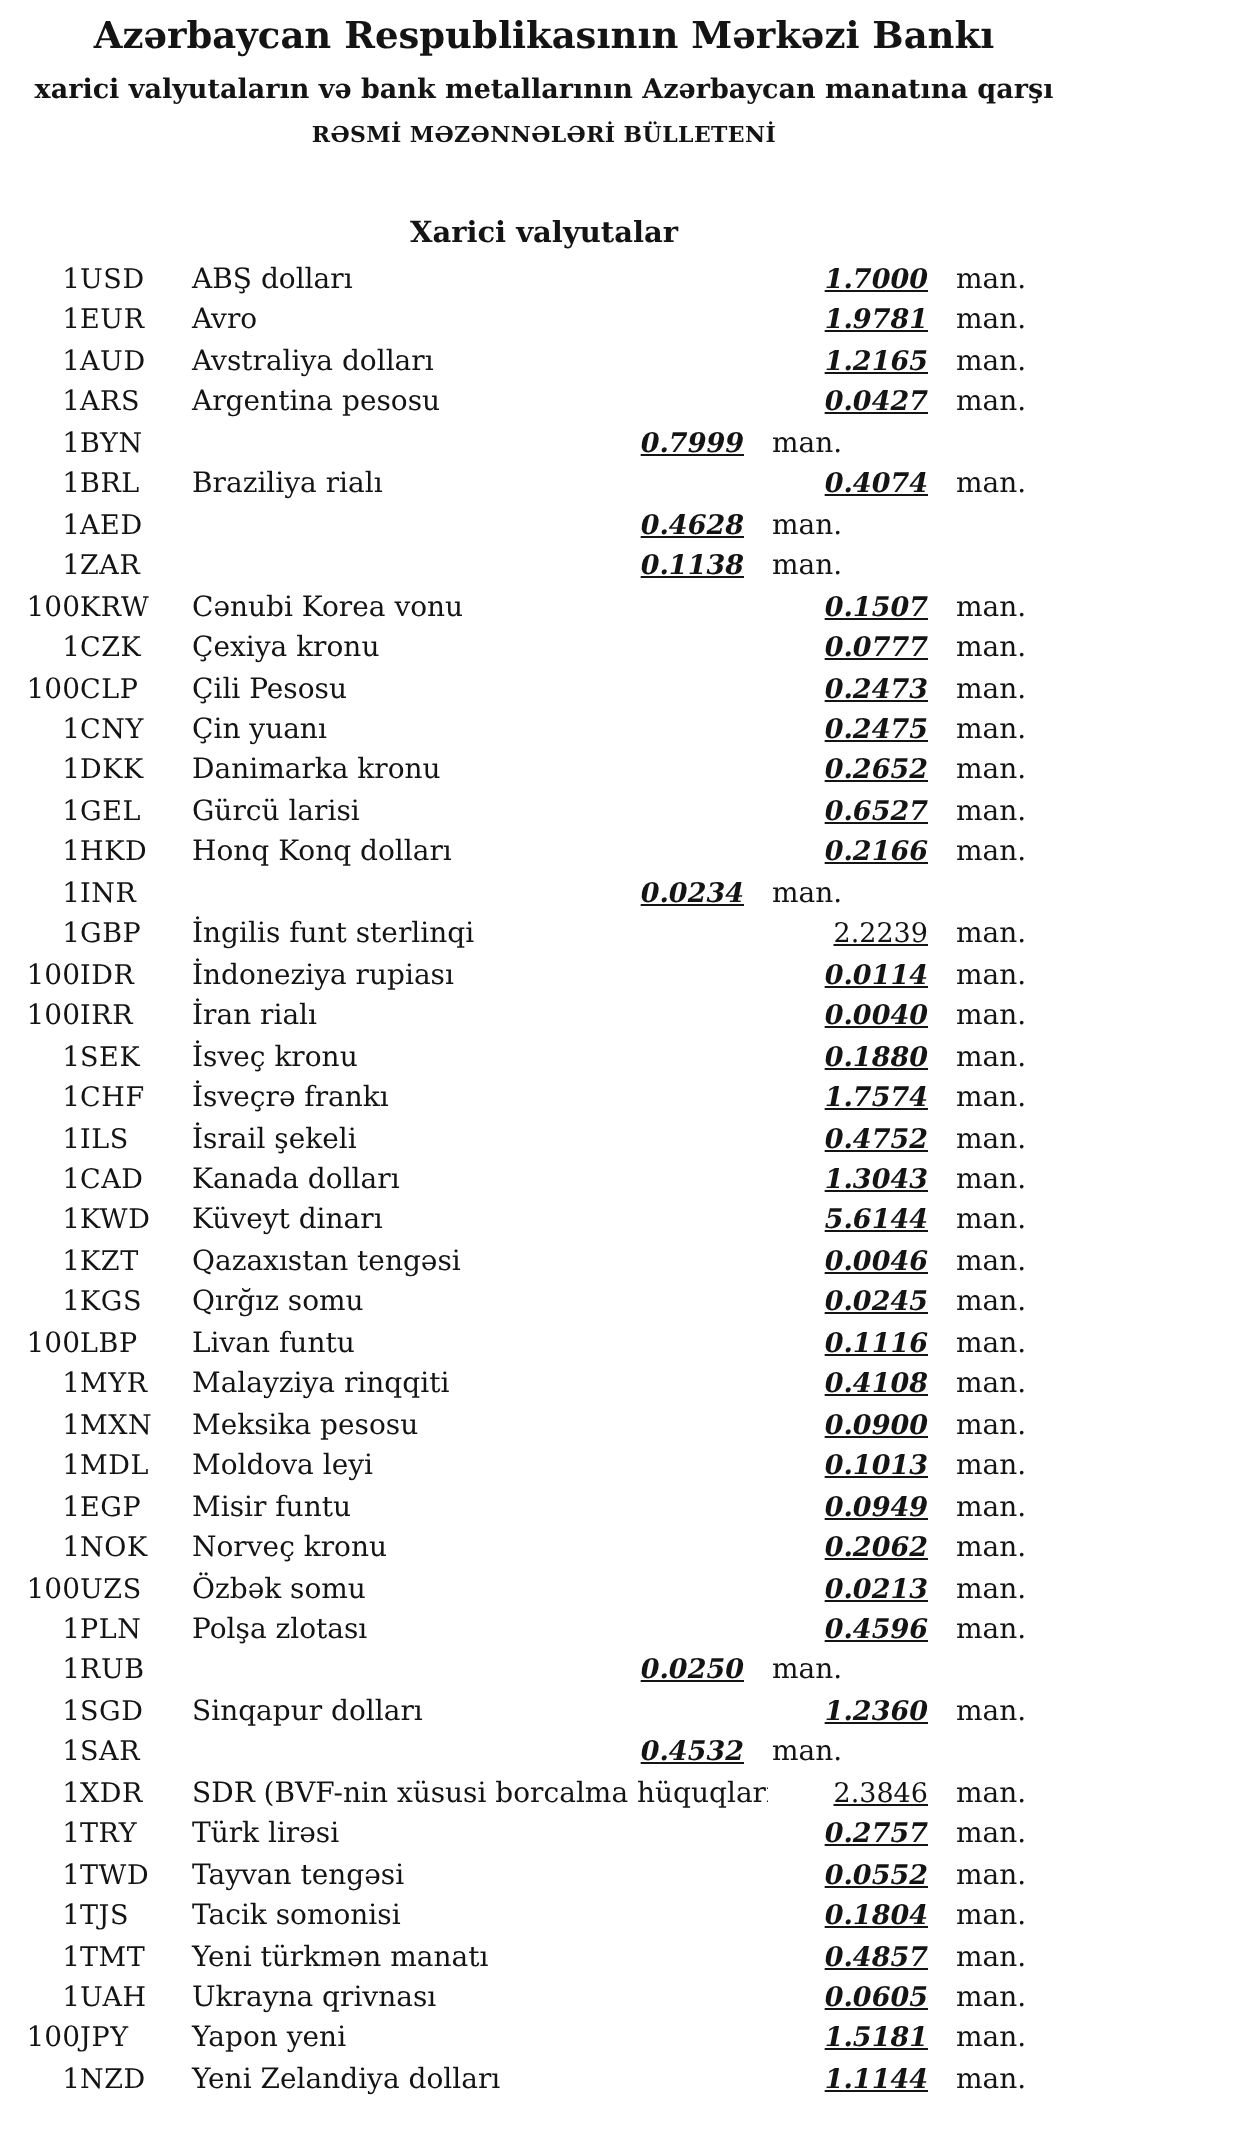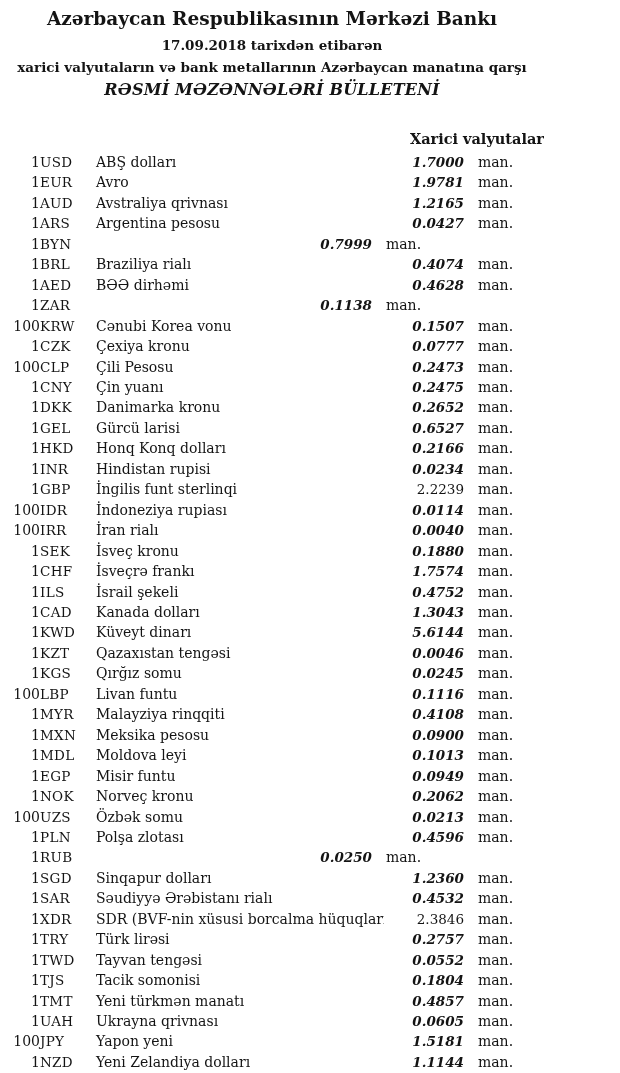--- a/index.html
+++ b/index.html
@@ -29,29 +29,28 @@
     line-height: 17px;
     margin-top: 5px;
   }
   .subject-line {
     font-size: 13.5px;
     font-weight: bold;
     line-height: 17px;
     margin-top: 5px;
   }
   .bulletin-title {
-    font-size: 16px;
+    font-size: 11px;
     font-weight: bold;
     line-height: 19px;
     margin-top: 4px;
     letter-spacing: 0.2px;
-    font-style: italic;
   }
   .section-title {
-    text-align: right;
+    text-align: center;
     font-size: 14.5px;
     font-weight: bold;
     line-height: 17px;
     margin-top: 31px;
   }
   .rate-table { margin-top: 5px; }
   .row {
     display: grid;
     grid-template-columns: 40px 48px 1fr 92px 68px;
     height: 20.46px;
@@ -63,31 +62,31 @@
   .cell { display: block; }
   .cell.qty  { text-align: right; }
   .cell.code { text-align: left; font-size: 13.5px; letter-spacing: 0.3px; }
   .cell.name { padding-left: 8px; overflow: hidden; }
   .cell.rate {
     text-align: right;
     padding-right: 12px;
     font-weight: bold;
     font-style: italic;
     font-size: 13.5px;
+    text-decoration: underline;
   }
   .cell.rate.rate-regular { font-weight: normal; font-style: normal; }
   .cell.unit { padding-left: 2px; }
 </style>
 </head>
 <body>
 
 <div class="page">
   <div class="header">
     <h1 class="bank-name">Azərbaycan Respublikasının Mərkəzi Bankı</h1>
-    <div class="date-line">17.09.2018 tarixdən etibarən</div>
     <div class="subject-line">xarici valyutaların və bank metallarının Azərbaycan manatına qarşı</div>
     <div class="bulletin-title">RƏSMİ MƏZƏNNƏLƏRİ BÜLLETENİ</div>
   </div>
 
   <div class="section-title">Xarici valyutalar</div>
 
   <div class="rate-table">
     <div id="table-body">
         <div class="row">
           <span class="cell qty">1</span>
@@ -99,21 +98,21 @@
         <div class="row">
           <span class="cell qty">1</span>
           <span class="cell code">EUR</span>
           <span class="cell name">Avro</span>
           <span class="cell rate">1.9781</span>
           <span class="cell unit">man.</span>
         </div>
         <div class="row">
           <span class="cell qty">1</span>
           <span class="cell code">AUD</span>
-          <span class="cell name">Avstraliya qrivnası</span>
+          <span class="cell name">Avstraliya dolları</span>
           <span class="cell rate">1.2165</span>
           <span class="cell unit">man.</span>
         </div>
         <div class="row">
           <span class="cell qty">1</span>
           <span class="cell code">ARS</span>
           <span class="cell name">Argentina pesosu</span>
           <span class="cell rate">0.0427</span>
           <span class="cell unit">man.</span>
         </div>
@@ -126,21 +125,20 @@
         <div class="row">
           <span class="cell qty">1</span>
           <span class="cell code">BRL</span>
           <span class="cell name">Braziliya rialı</span>
           <span class="cell rate">0.4074</span>
           <span class="cell unit">man.</span>
         </div>
         <div class="row">
           <span class="cell qty">1</span>
           <span class="cell code">AED</span>
-          <span class="cell name">BƏƏ dirhəmi</span>
           <span class="cell rate">0.4628</span>
           <span class="cell unit">man.</span>
         </div>
         <div class="row">
           <span class="cell qty">1</span>
           <span class="cell code">ZAR</span>
           <span class="cell rate">0.1138</span>
           <span class="cell unit">man.</span>
         </div>
         <div class="row">
@@ -188,21 +186,20 @@
         <div class="row">
           <span class="cell qty">1</span>
           <span class="cell code">HKD</span>
           <span class="cell name">Honq Konq dolları</span>
           <span class="cell rate">0.2166</span>
           <span class="cell unit">man.</span>
         </div>
         <div class="row">
           <span class="cell qty">1</span>
           <span class="cell code">INR</span>
-          <span class="cell name">Hindistan rupisi</span>
           <span class="cell rate">0.0234</span>
           <span class="cell unit">man.</span>
         </div>
         <div class="row">
           <span class="cell qty">1</span>
           <span class="cell code">GBP</span>
           <span class="cell name">İngilis funt sterlinqi</span>
           <span class="cell rate rate-regular">2.2239</span>
           <span class="cell unit">man.</span>
         </div>
@@ -334,21 +331,20 @@
         <div class="row">
           <span class="cell qty">1</span>
           <span class="cell code">SGD</span>
           <span class="cell name">Sinqapur dolları</span>
           <span class="cell rate">1.2360</span>
           <span class="cell unit">man.</span>
         </div>
         <div class="row">
           <span class="cell qty">1</span>
           <span class="cell code">SAR</span>
-          <span class="cell name">Səudiyyə Ərəbistanı rialı</span>
           <span class="cell rate">0.4532</span>
           <span class="cell unit">man.</span>
         </div>
         <div class="row">
           <span class="cell qty">1</span>
           <span class="cell code">XDR</span>
           <span class="cell name">SDR (BVF-nin xüsusi borcalma hüquqları)</span>
           <span class="cell rate rate-regular">2.3846</span>
           <span class="cell unit">man.</span>
         </div>

